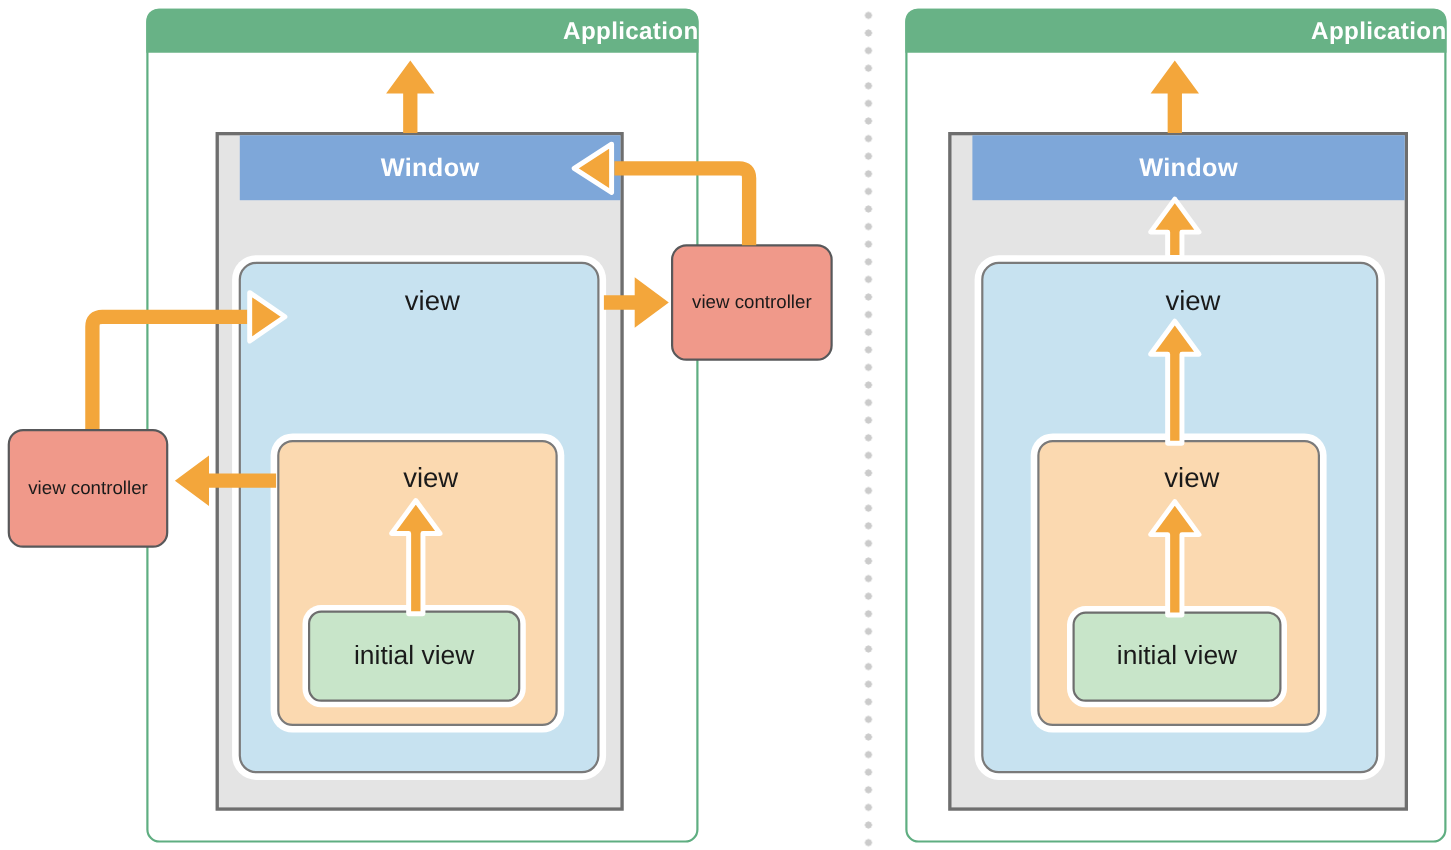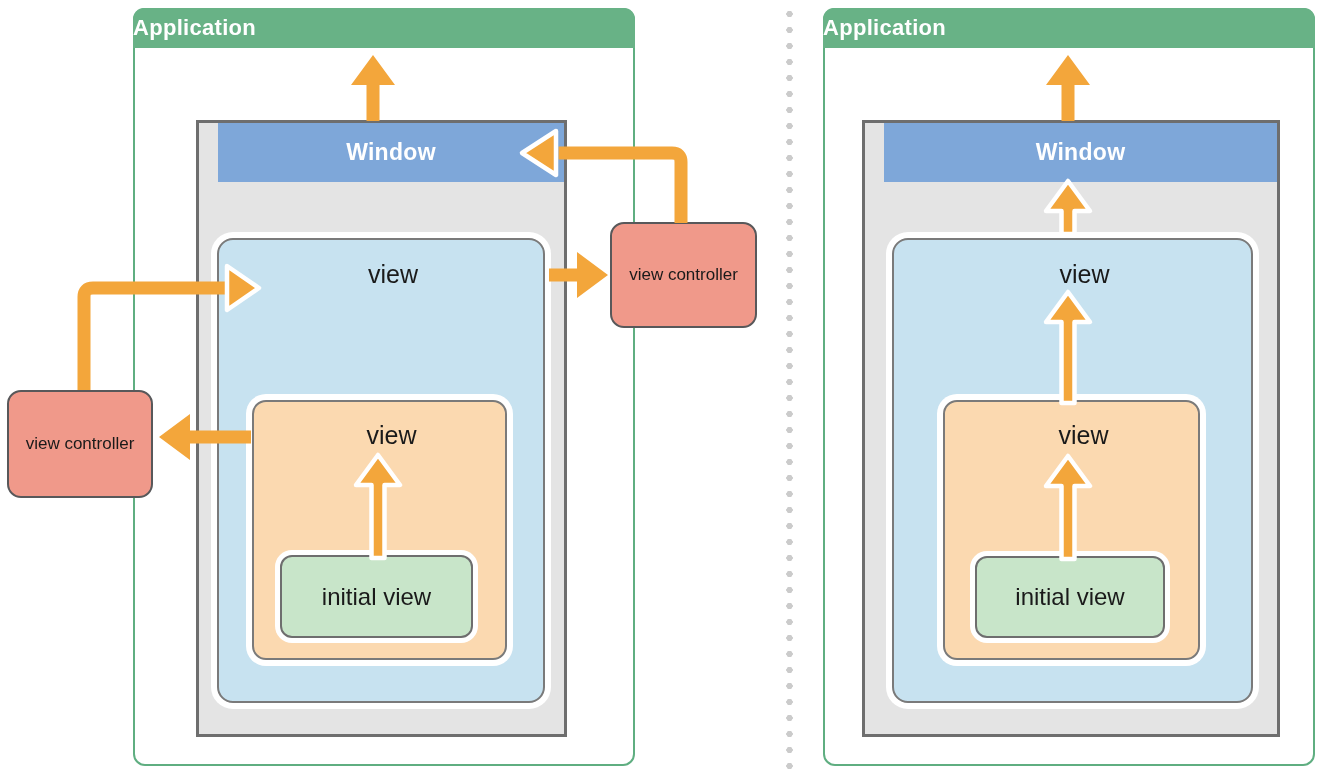--- a/index.html
+++ b/index.html
@@ -29,21 +29,21 @@
   .abs{position:absolute;}
   
   .panel-outline{
     border:2px solid var(--panel-border-green);
     border-radius:12px;background:#ffffff;z-index:1;
   }
   .app-bar{
     position:absolute;left:-2px;top:-2px;right:-2px;height:40px;
     background:var(--app-bar-green);
     border-radius:11px 11px 0 0;
-    display:flex;align-items:center;justify-content:flex-start;
+    display:flex;align-items:center;justify-content:flex-end;
   }
   .app-bar span{
     color:var(--label-white);font-size:22px;font-weight:bold;letter-spacing:.3px;
   }
   
   .window-box{
     background:var(--window-fill-gray);
     border:3px solid var(--window-border-gray);
     z-index:2;
   }

